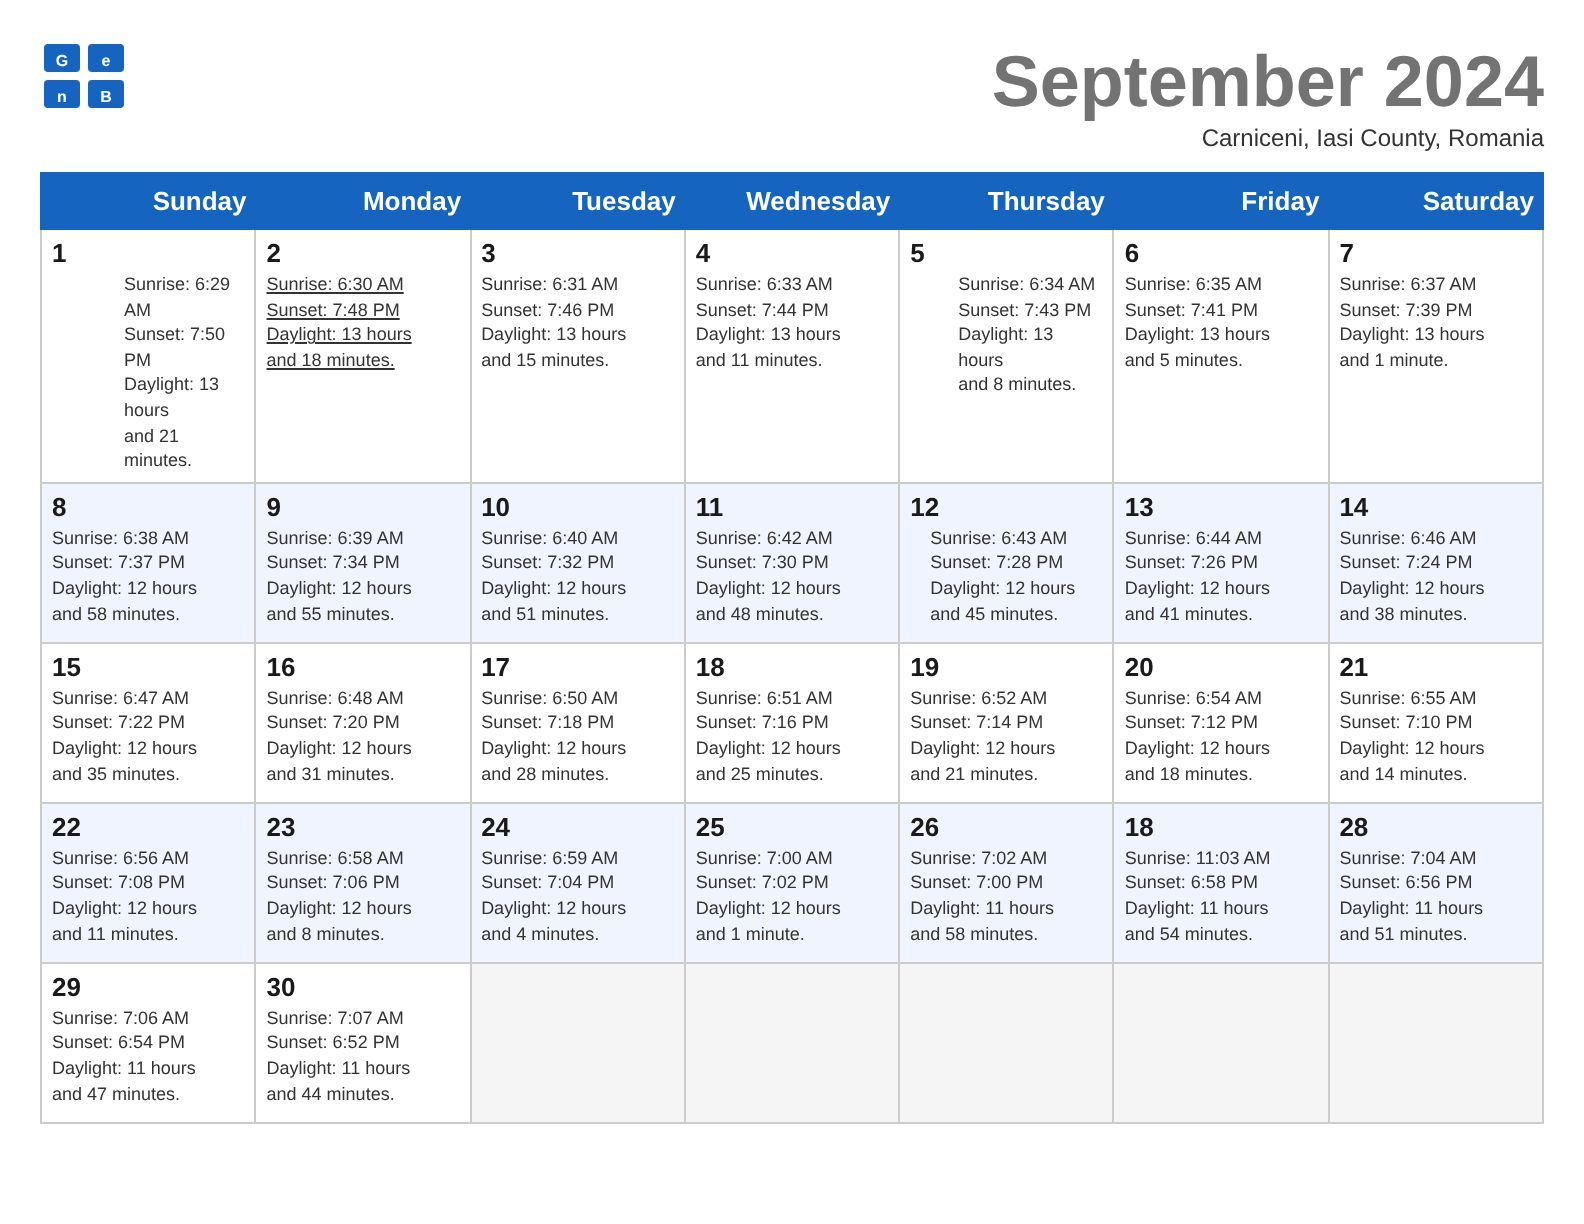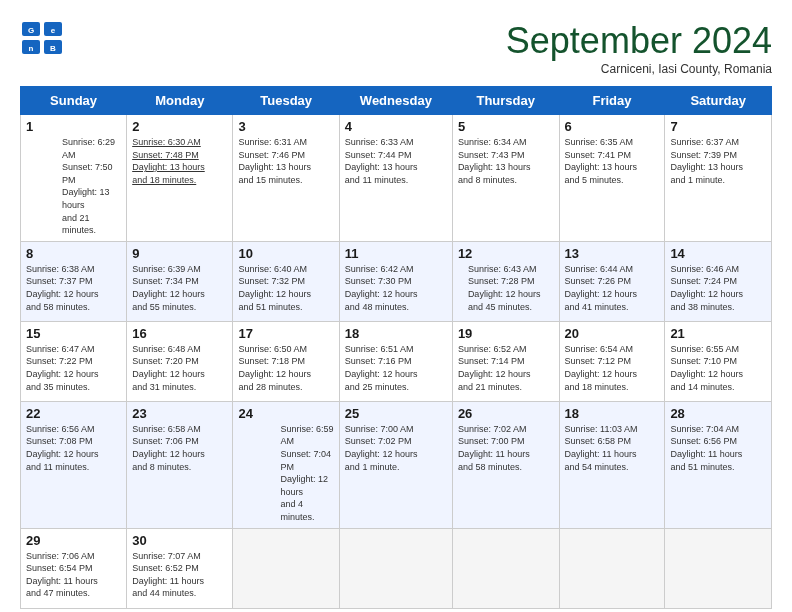--- a/index.html
+++ b/index.html
@@ -19,39 +19,39 @@
     .logo {
       display: flex;
       flex-direction: column;
       align-items: flex-start;
     }
     .title-area {
       text-align: right;
     }
     .month-year {
       font-size: 36px;
-      font-weight: normal;
-      color: #14532d;
+      font-weight: bold;
+      color: #737373;
     }
     .location {
       font-size: 12px;
       color: #333;
     }
     .calendar {
       width: 100%;
       border-collapse: collapse;
       border: 1px solid #ccc;
     }
     .calendar th {
       background: #1565c0;
       color: #fff;
       font-size: 13px;
       font-weight: bold;
-      padding: 6px 20px;
-      text-align: center;
+      padding: 6px 4px;
+      text-align: right;
       border: 1px solid #1565c0;
       margin-top: 19px;
     }
     .calendar td {
       width: 107px;
       vertical-align: top;
       padding: 4px 5px;
       border: 1px solid #ccc;
       font-size: 9.5px;
       color: #333;
@@ -141,21 +141,21 @@
         </td>
         <td>
           <span class="day-num">4</span>
           <div class="day-info" style="white-space: pre-line;">Sunrise: 6:33 AM
 Sunset: 7:44 PM
 Daylight: 13 hours
 and 11 minutes.</div>
         </td>
         <td>
           <span class="day-num">5</span>
-          <div class="day-info" style="white-space: pre-line;">Sunrise: 6:34 AM
+          <div class="day-info" style="white-space: pre-line; margin-left: 24px;">Sunrise: 6:34 AM
 Sunset: 7:43 PM
 Daylight: 13 hours
 and 8 minutes.</div>
         </td>
         <td>
           <span class="day-num">6</span>
           <div class="day-info" style="white-space: pre-line;">Sunrise: 6:35 AM
 Sunset: 7:41 PM
 Daylight: 13 hours
 and 5 minutes.</div>
@@ -280,21 +280,21 @@
         </td>
         <td>
           <span class="day-num">23</span>
           <div class="day-info" style="white-space: pre-line;">Sunrise: 6:58 AM
 Sunset: 7:06 PM
 Daylight: 12 hours
 and 8 minutes.</div>
         </td>
         <td>
           <span class="day-num">24</span>
-          <div class="day-info" style="white-space: pre-line; margin-left: 42px;">Sunrise: 6:59 AM
+          <div class="day-info" style="white-space: pre-line;">Sunrise: 6:59 AM
 Sunset: 7:04 PM
 Daylight: 12 hours
 and 4 minutes.</div>
         </td>
         <td>
           <span class="day-num">25</span>
           <div class="day-info" style="white-space: pre-line;">Sunrise: 7:00 AM
 Sunset: 7:02 PM
 Daylight: 12 hours
 and 1 minute.</div>

